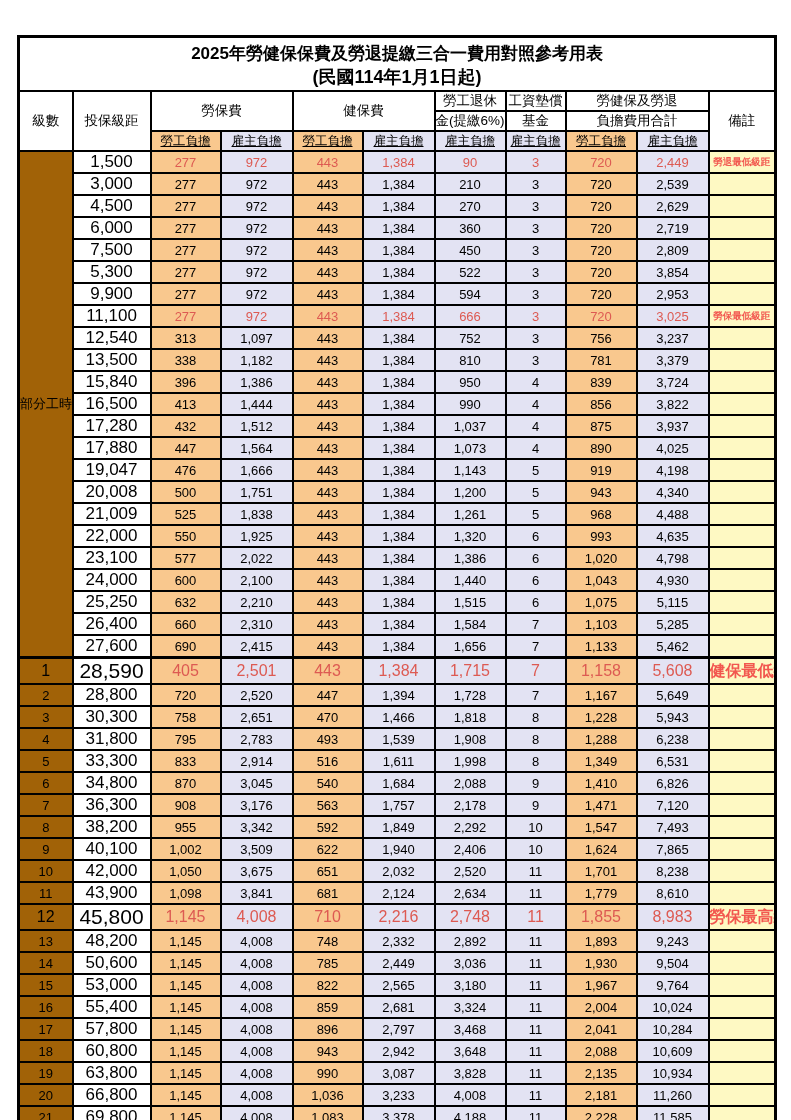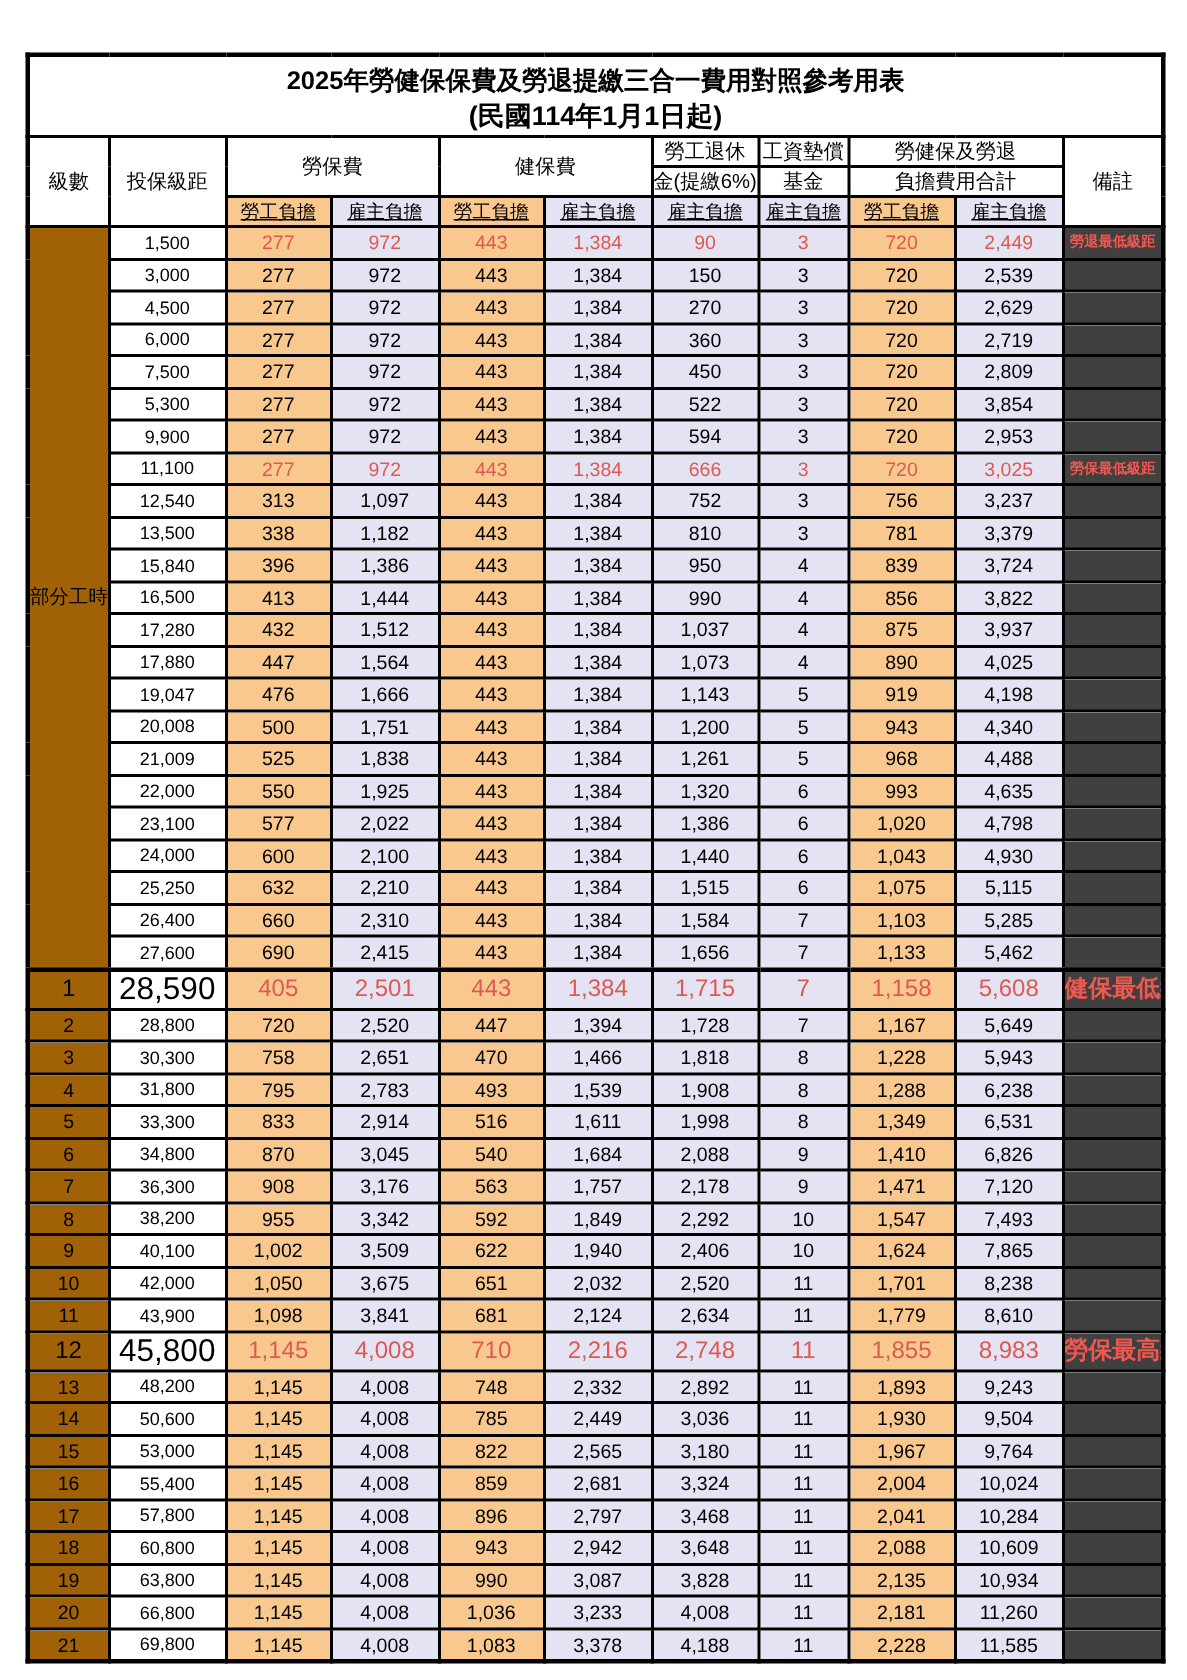--- a/index.html
+++ b/index.html
@@ -35,22 +35,22 @@
   .title-sub{font-size:18px;font-weight:bold;line-height:21px;}
   thead th{font-weight:normal;}
   .hdr{font-size:13.5px;}
   .hdr-a{height:19px;}
   .hdr-b{height:19px;}
   .hdr-c{height:20px;font-size:12.5px;text-decoration:underline;}
   .emp-bg{background:var(--emp-bg);}
   .er-bg{background:var(--er-bg);}
   tbody td{font-size:13px;height:19.5px;}
   td.c-level{background:#a16207;}
-  td.c-bracket{background:#fff;font-size:12px;}
-  td.c-remark{background:#404040;font-size:9.5px;font-weight:bold;color:var(--red-remark);}
+  td.c-bracket{background:#fff;font-size:17px;}
+  td.c-remark{background:#fef9c3;font-size:9.5px;font-weight:bold;color:var(--red-remark);}
   tr.red-row td.val{color:var(--red);}
   tr.big-row td{height:23px;font-size:16px;}
   tr.big-row td.c-bracket{font-size:21px;}
   tr.section-top td{border-top:3px solid var(--line);}
 </style>
 </head>
 <body>
 
 <div class="table-wrap">
   <table>
@@ -113,21 +113,21 @@
           <td class="val emp-bg">720</td>
           <td class="val er-bg">2,449</td>
           <td class="c-remark">勞退最低級距</td>
         </tr>
         <tr>
           <td class="c-bracket">3,000</td>
           <td class="val emp-bg">277</td>
           <td class="val er-bg">972</td>
           <td class="val emp-bg">443</td>
           <td class="val er-bg">1,384</td>
-          <td class="val er-bg">150</td>
+          <td class="val er-bg">210</td>
           <td class="val er-bg">3</td>
           <td class="val emp-bg">720</td>
           <td class="val er-bg">2,539</td>
           <td class="c-remark"></td>
         </tr>
         <tr>
           <td class="c-bracket">4,500</td>
           <td class="val emp-bg">277</td>
           <td class="val er-bg">972</td>
           <td class="val emp-bg">443</td>

